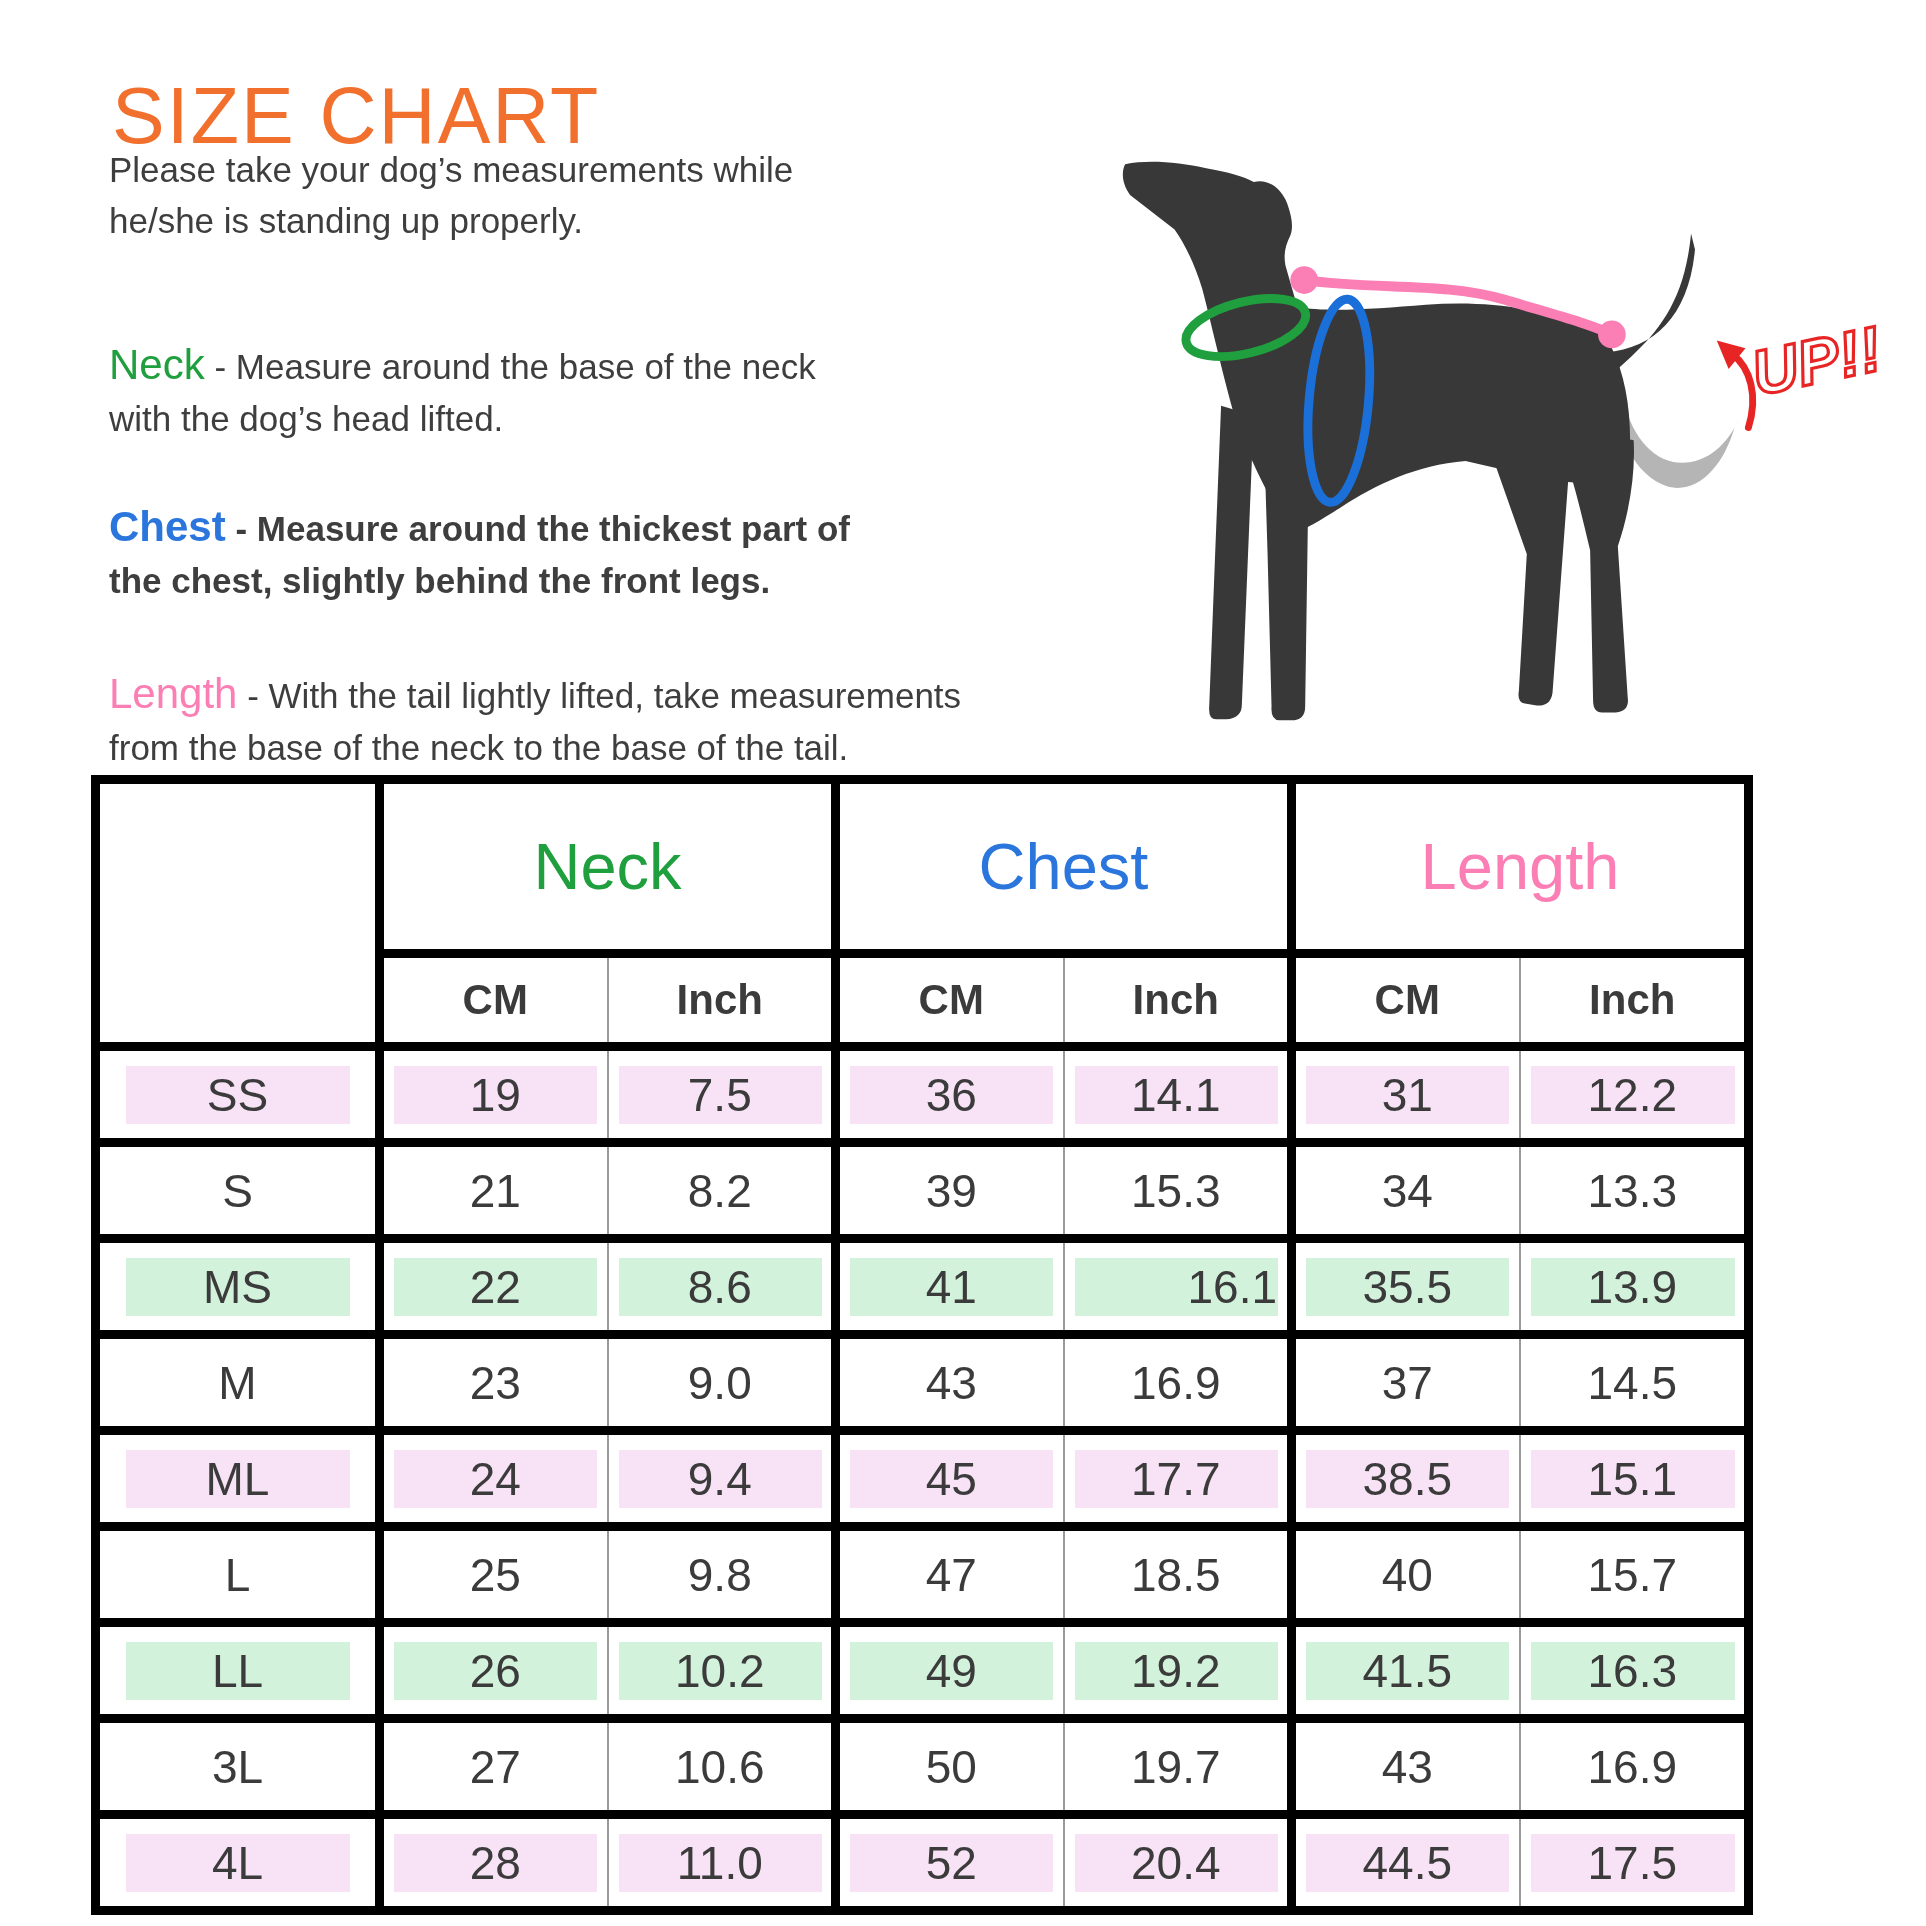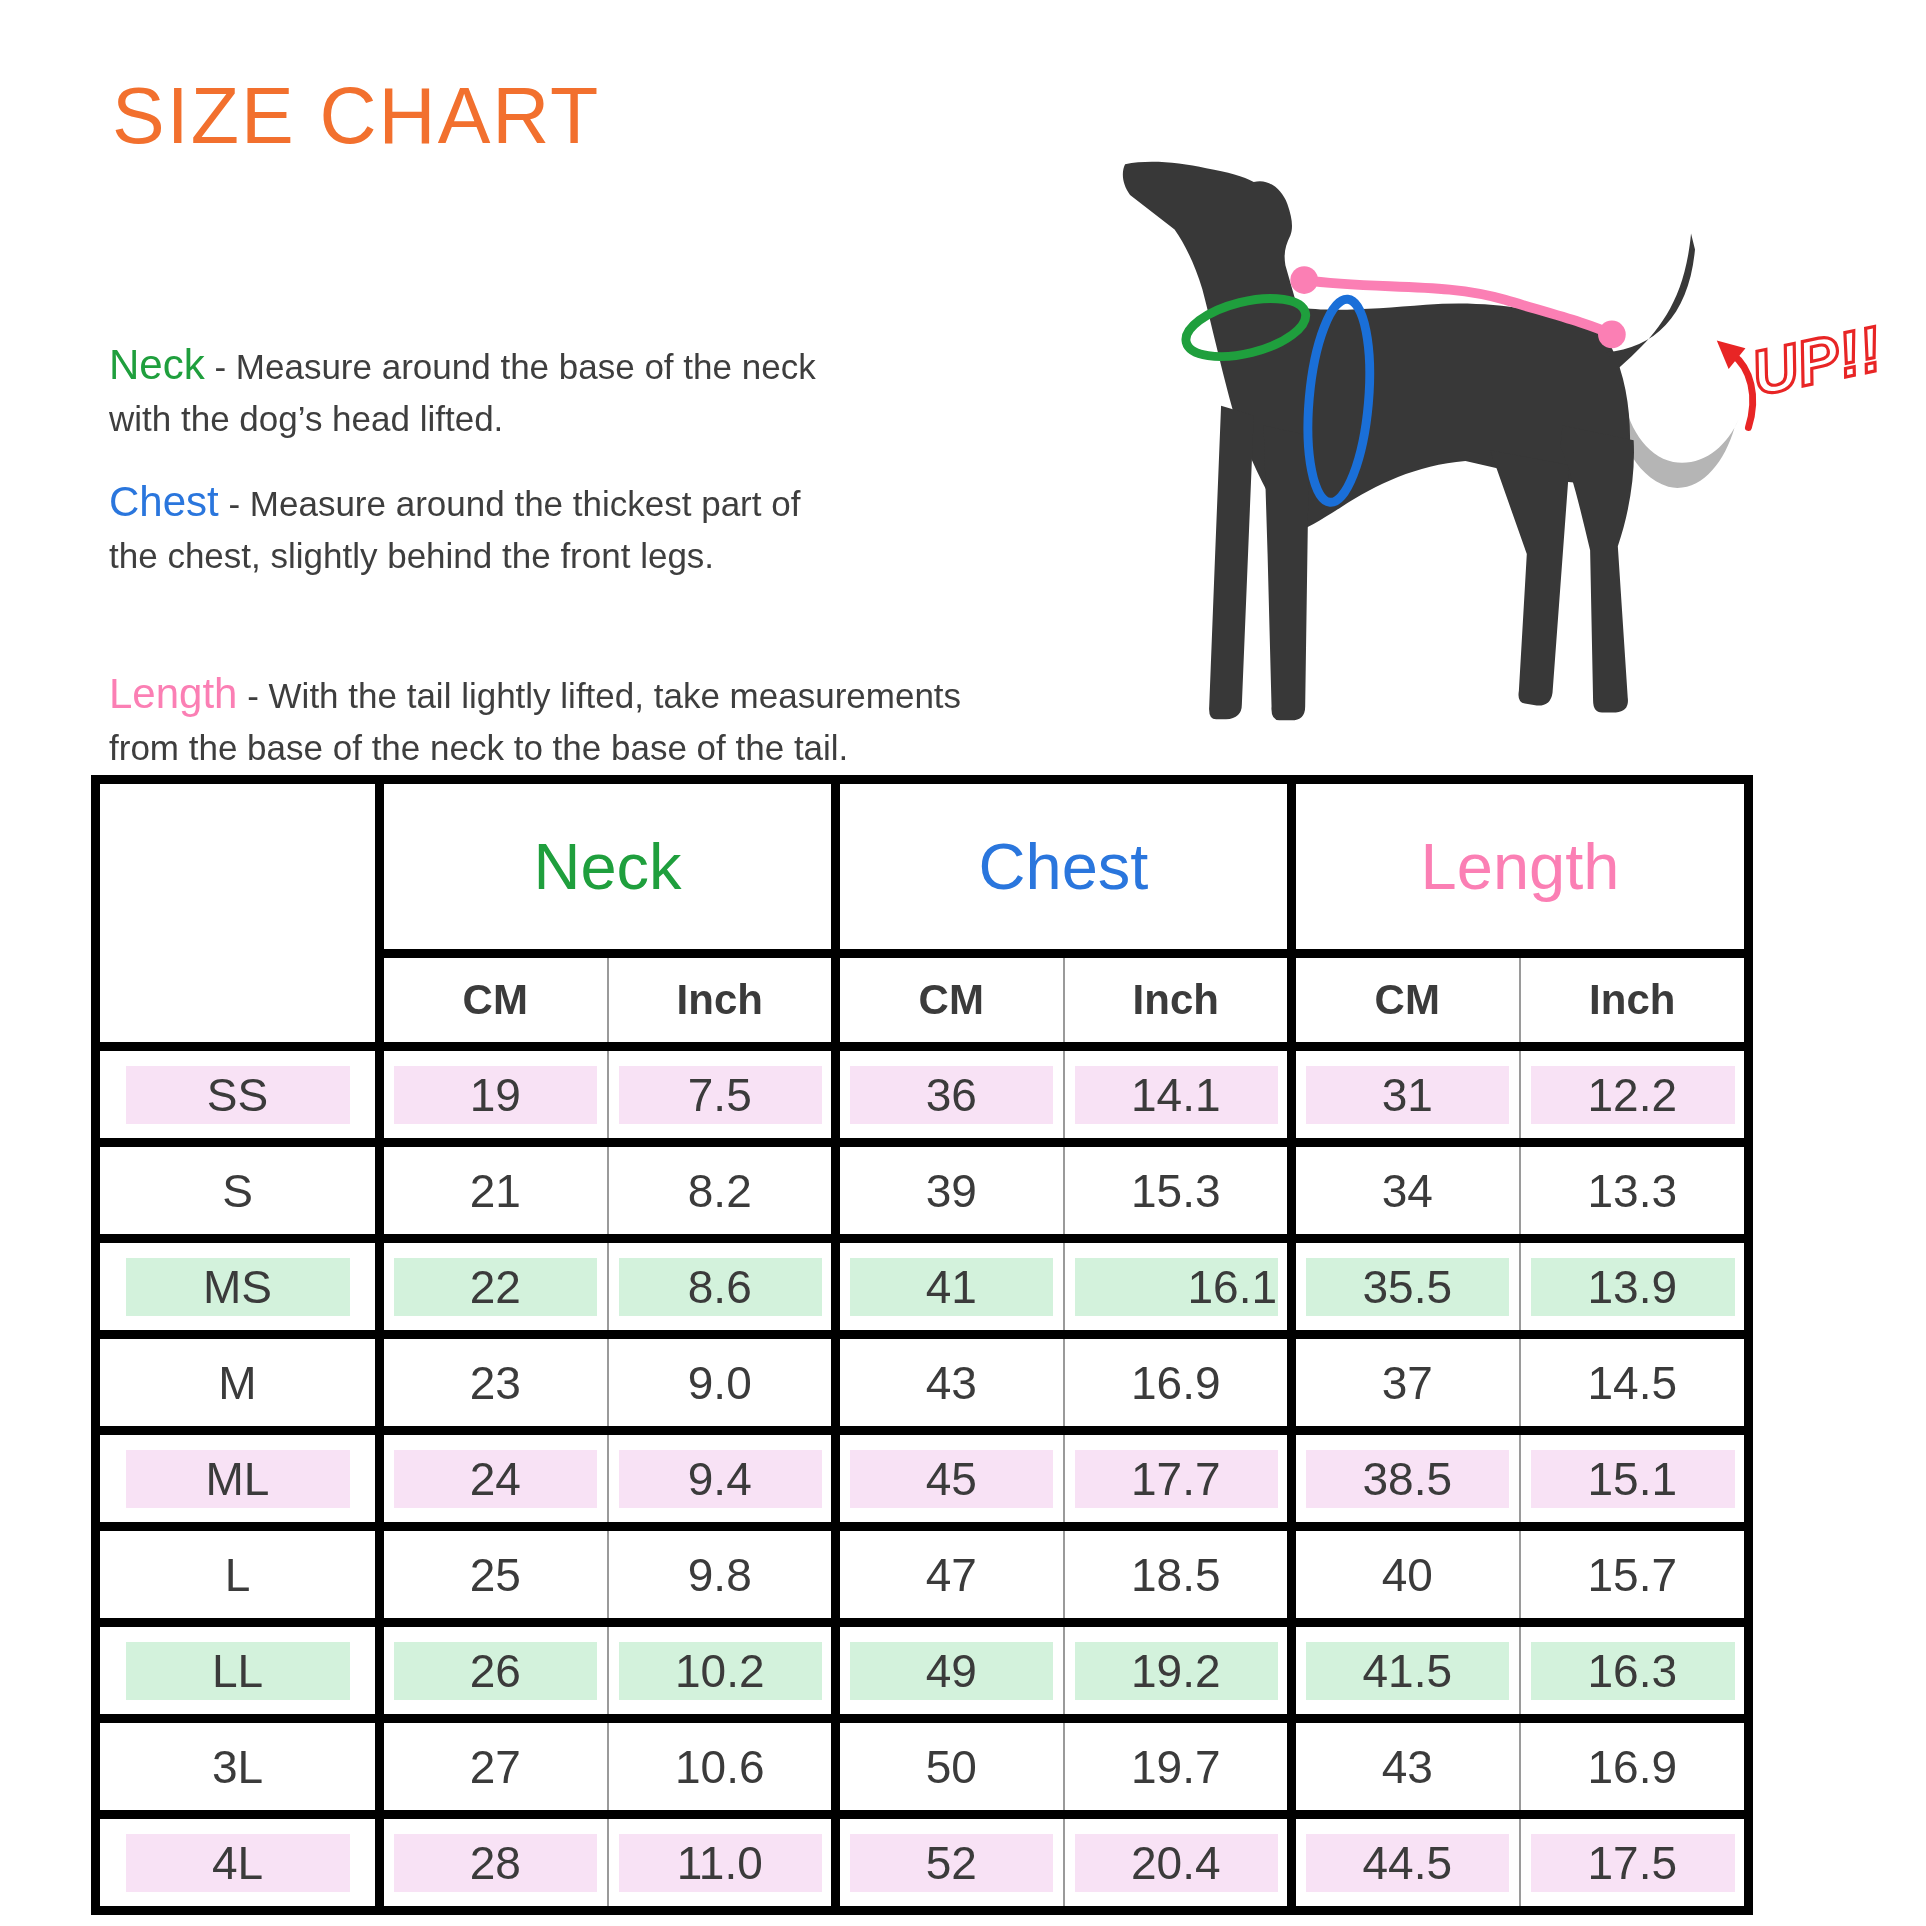--- a/index.html
+++ b/index.html
@@ -11,21 +11,21 @@
     position:absolute;left:112px;top:22px;font-size:79px;line-height:1.05;
     letter-spacing:2px;font-weight:400;
   }
   .intro{
     position:absolute;left:109px;top:145px;width:990px;font-size:35px;line-height:1.45;
     white-space:pre-line;color:#3e3e3e;
   }
   .guide{position:absolute;left:109px;font-size:35px;line-height:1.42;color:#3e3e3e;white-space:pre-line;}
   .guide .term{font-size:42px;}
   .guide-neck{top:285px;width:990px;}
-  .guide-chest{top:422px;width:990px;}
+  .guide-chest{top:447px;width:990px;font-weight:bold;}
   .guide-length{top:614px;width:1188px;}
   .dog-wrap{position:absolute;left:1089px;top:99px;width:838px;height:653px;}
   .size-table{
     position:absolute;left:91px;top:775px;width:1651px;
     border-collapse:collapse;table-layout:fixed;
     border:9px solid #000;
   }
   .size-table th,.size-table td{
     text-align:center;vertical-align:middle;font-weight:400;color:#3b3b3b;
     background-clip:content-box;
@@ -43,20 +43,22 @@
   .size-table .unit-h th{border-top:9px solid #000;}
   .corner-cell{border-right:9px solid #000;}
 </style>
 </head>
 <body>
 
 <div class="canvas">
 
   <h1 class="page-title" style="color: rgb(242, 112, 46);">SIZE CHART</h1>
 
+  <div class="intro">Please take your dog’s measurements while
+he/she is standing up properly.</div>
 
   <div class="guide guide-neck">
     <span class="term" style="color: rgb(31, 159, 61);">Neck</span><span> - Measure around the base of the neck
 with the dog’s head lifted.</span>
   </div>
 
   <div class="guide guide-chest">
     <span class="term" style="color: rgb(42, 118, 221);">Chest</span><span> - Measure around the thickest part of
 the chest, slightly behind the front legs.</span>
   </div>

